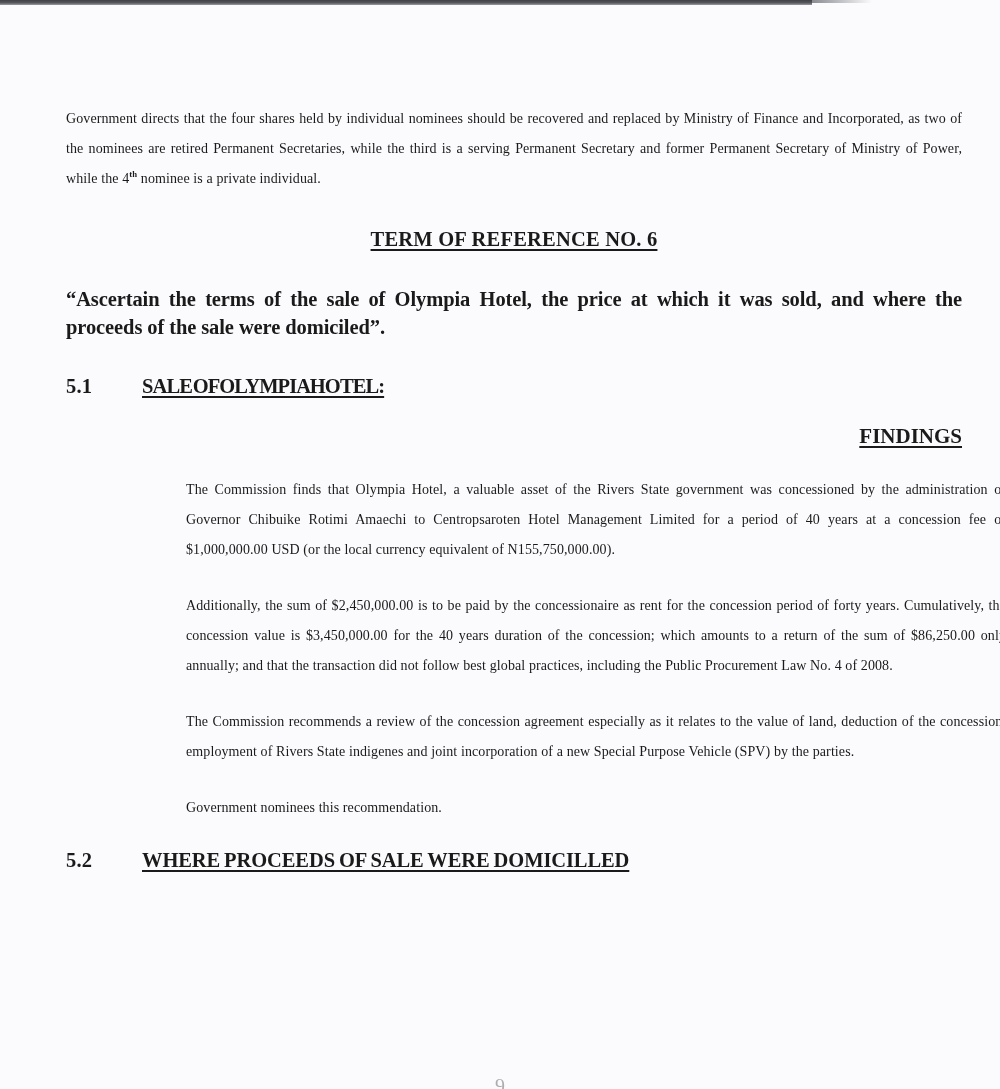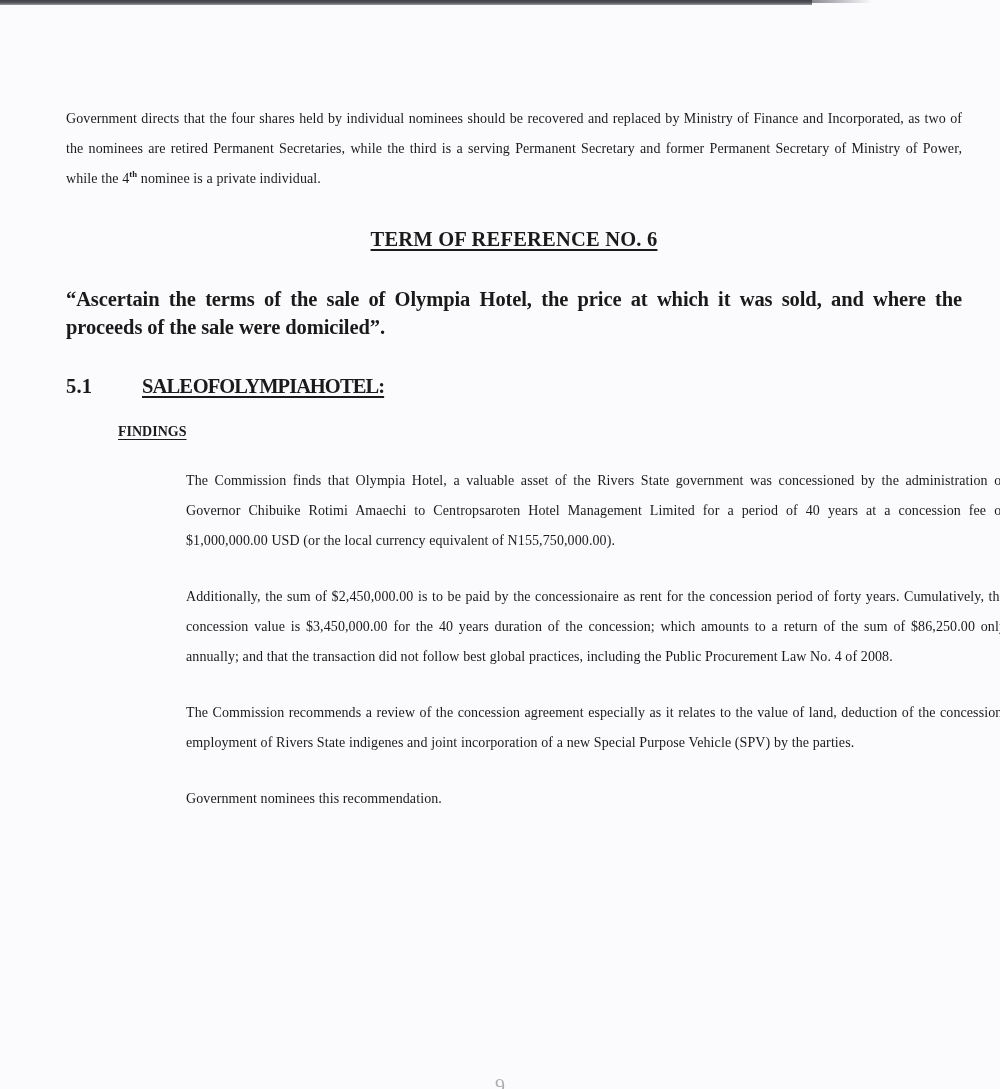--- a/index.html
+++ b/index.html
@@ -109,21 +109,22 @@
     word-spacing: -3.5px;
   }
   .tight-2 {
     letter-spacing: -0.1px;
     word-spacing: -1px;
   }
 
   .sub-heading {
     margin-left: 52px;
     font-weight: bold;
-    font-size: 14px;
+    font-size: 21px;
+    text-align: right;
   }
   .sub-heading span {
     text-decoration: underline;
     text-underline-offset: 3px;
   }
 
   sup {
     font-size: 0.62em;
     vertical-align: super;
     line-height: 0;
@@ -168,17 +169,21 @@
 
     <p class="para indent block-gap-m">The Commission finds that Olympia Hotel, a valuable asset of the Rivers State government was concessioned by the administration of Governor Chibuike Rotimi Amaechi to Centropsaroten Hotel Management Limited for a period of 40 years at a concession fee of $1,000,000.00 USD (or the local currency equivalent of N155,750,000.00).</p>
 
     <p class="para indent block-gap-m">Additionally, the sum of $2,450,000.00 is to be paid by the concessionaire as rent for the concession period of forty years. Cumulatively, the concession value is $3,450,000.00 for the 40 years duration of the concession; which amounts to a return of the sum of $86,250.00 only annually; and that the transaction did not follow best global practices, including the Public Procurement Law No. 4 of 2008.</p>
 
 
     <p class="para indent block-gap-m">The Commission recommends a review of the concession agreement especially as it relates to the value of land, deduction of the concession, employment of Rivers State indigenes and joint incorporation of a new Special Purpose Vehicle (SPV) by the parties.</p>
 
     <p class="para indent block-gap-m">Government nominees this recommendation.</p>
 
+    <div class="numbered-heading block-gap-m">
+      <span class="num">5.2</span>
+      <span class="ttl tight-2">WHERE PROCEEDS OF SALE WERE DOMICILLED</span>
+    </div>
 
   </div>
 
   <div class="page-number">9</div>
 </div>
 
 </body></html>

